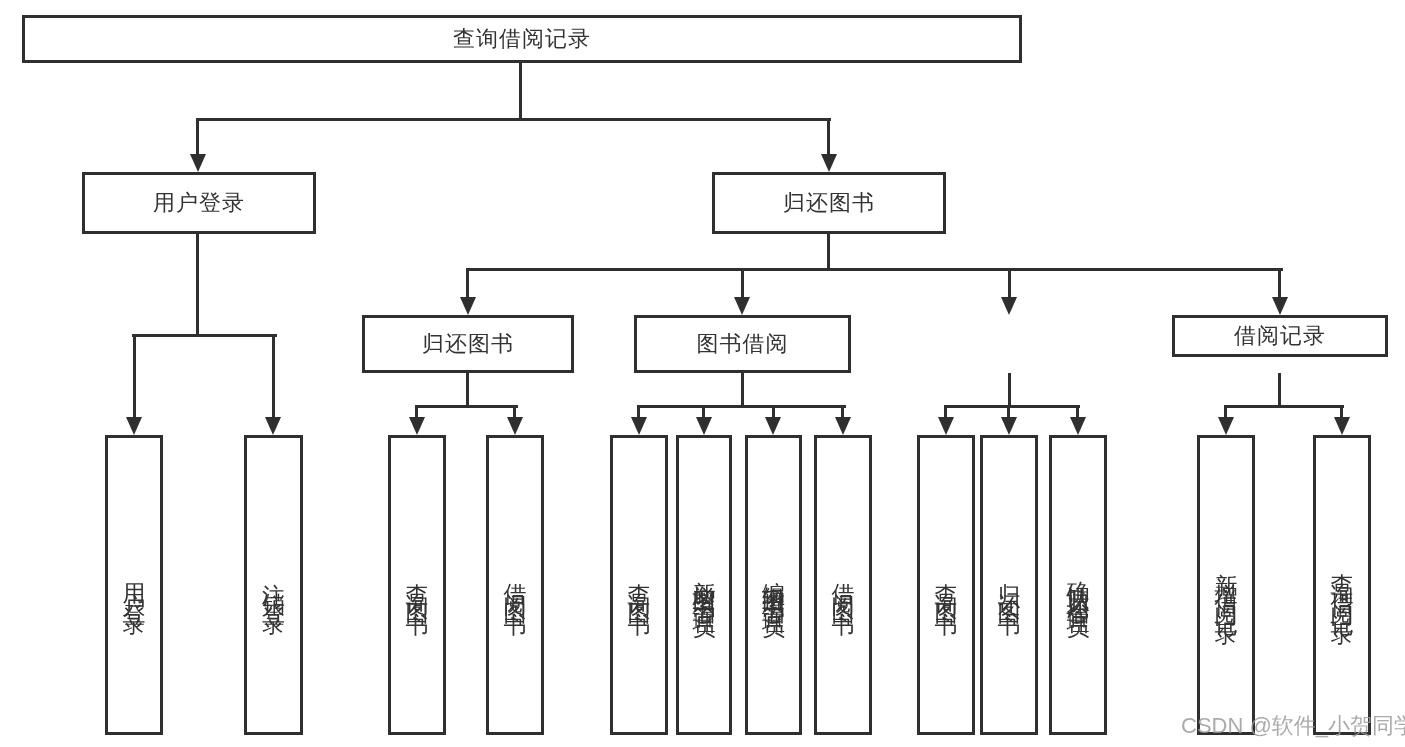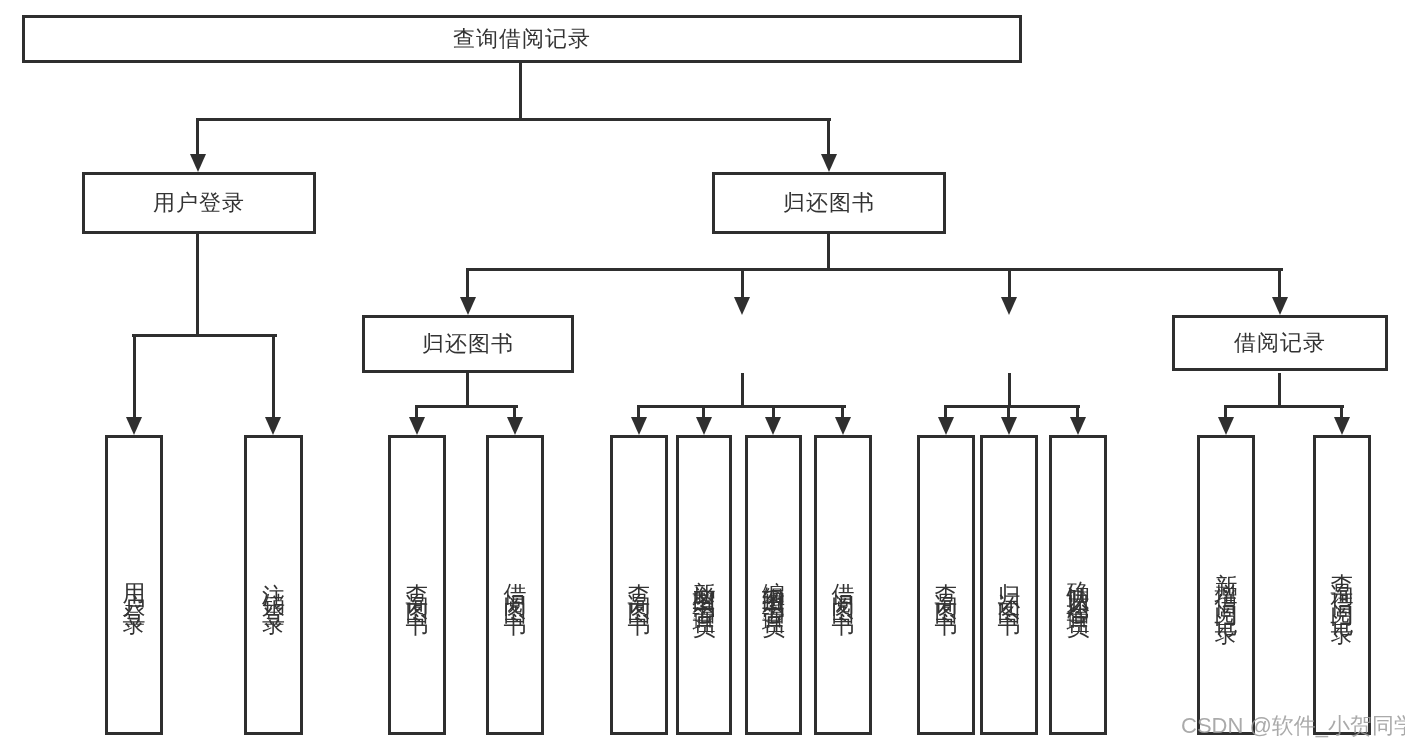--- a/index.html
+++ b/index.html
@@ -60,23 +60,26 @@
   </div>
 
   <div class="box hcell" style="left:712px;top:172px;width:234px;height:62px;">
     <span>归还图书</span>
   </div>
 
   <div class="box hcell" style="left:362px;top:315px;width:212px;height:58px;">
     <span>归还图书</span>
   </div>
 
+  <div class="box hcell" style="left:634px;top:315px;width:217px;height:58px;">
+    <span>图书借阅</span>
+  </div>
 
 
-  <div class="box hcell" style="left:1172px;top:315px;width:216px;height:56px;">
+  <div class="box hcell" style="left:1172px;top:315px;width:216px;height:42px;">
     <span>借阅记录</span>
   </div>
 
   <div class="box leaf" style="left:105px;top:435px;width:58px;height:300px;">
     <span>用户登录</span>
   </div>
   <div class="box leaf" style="left:244px;top:435px;width:59px;height:300px;">
     <span>注销登录</span>
   </div>
 

